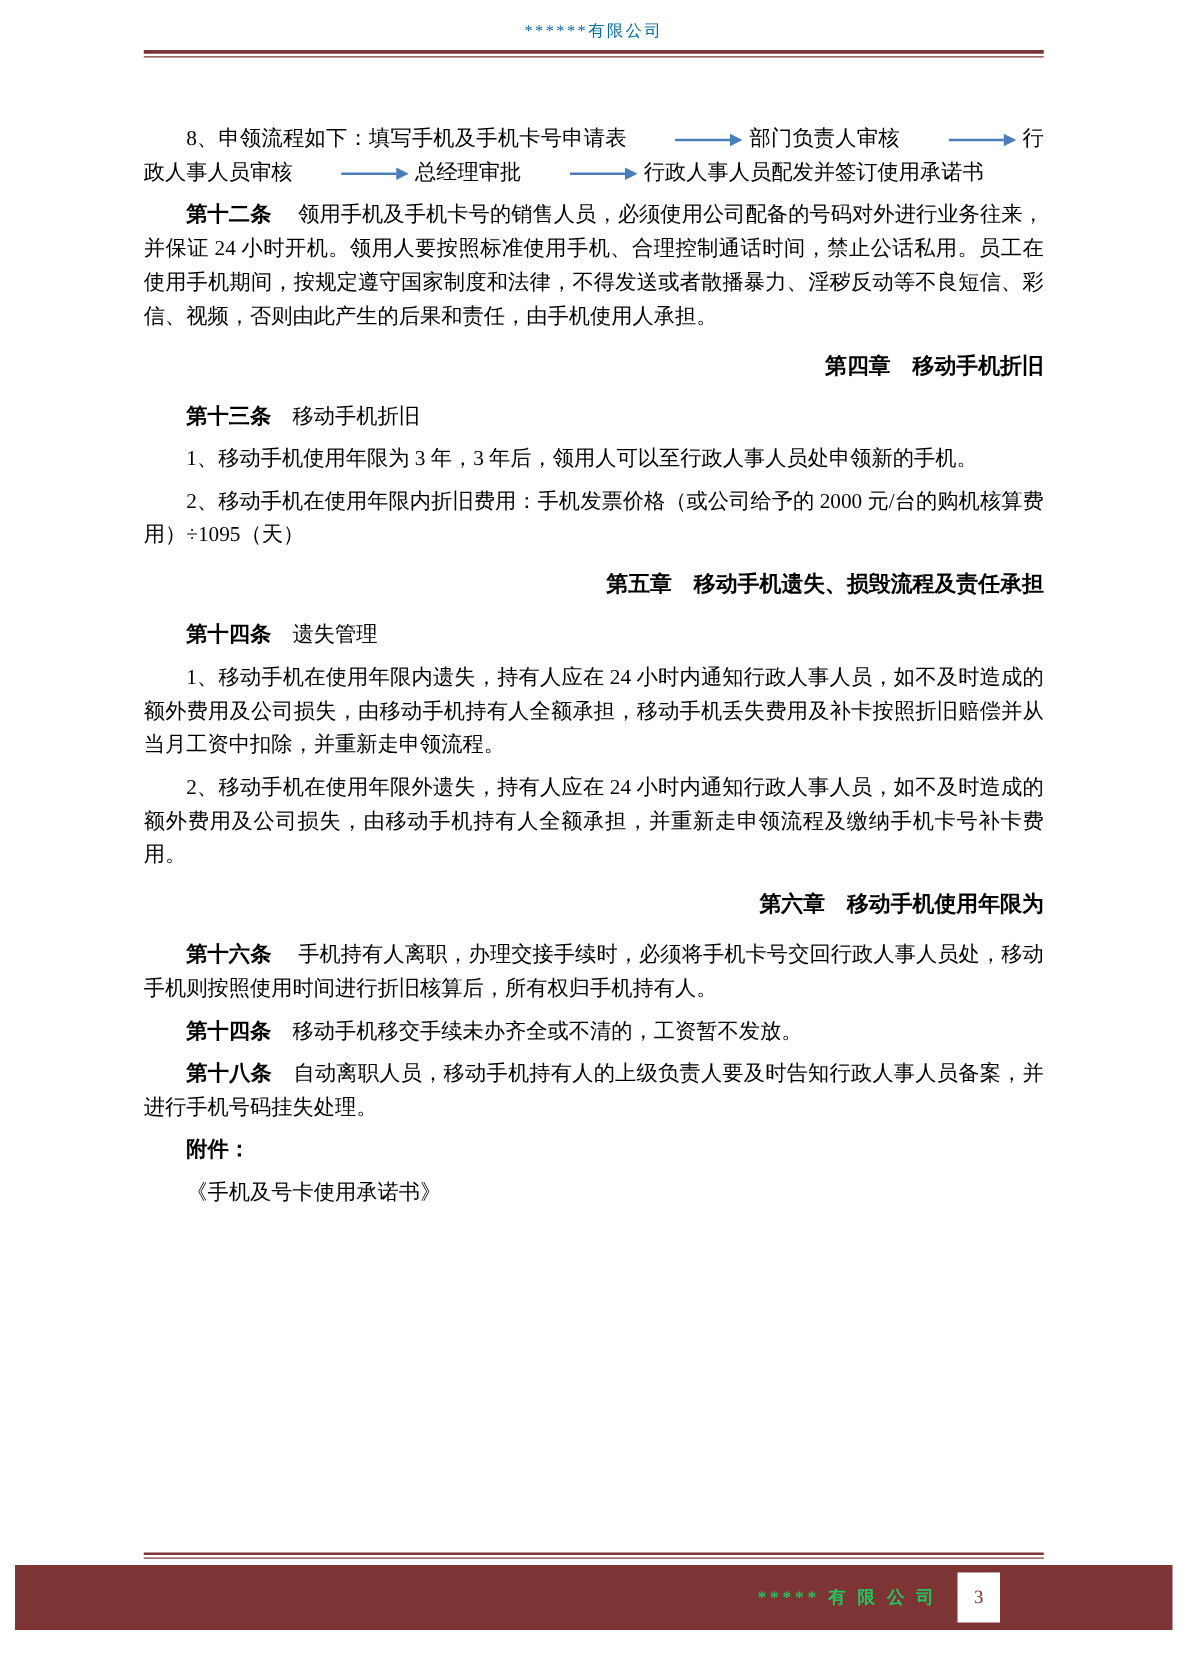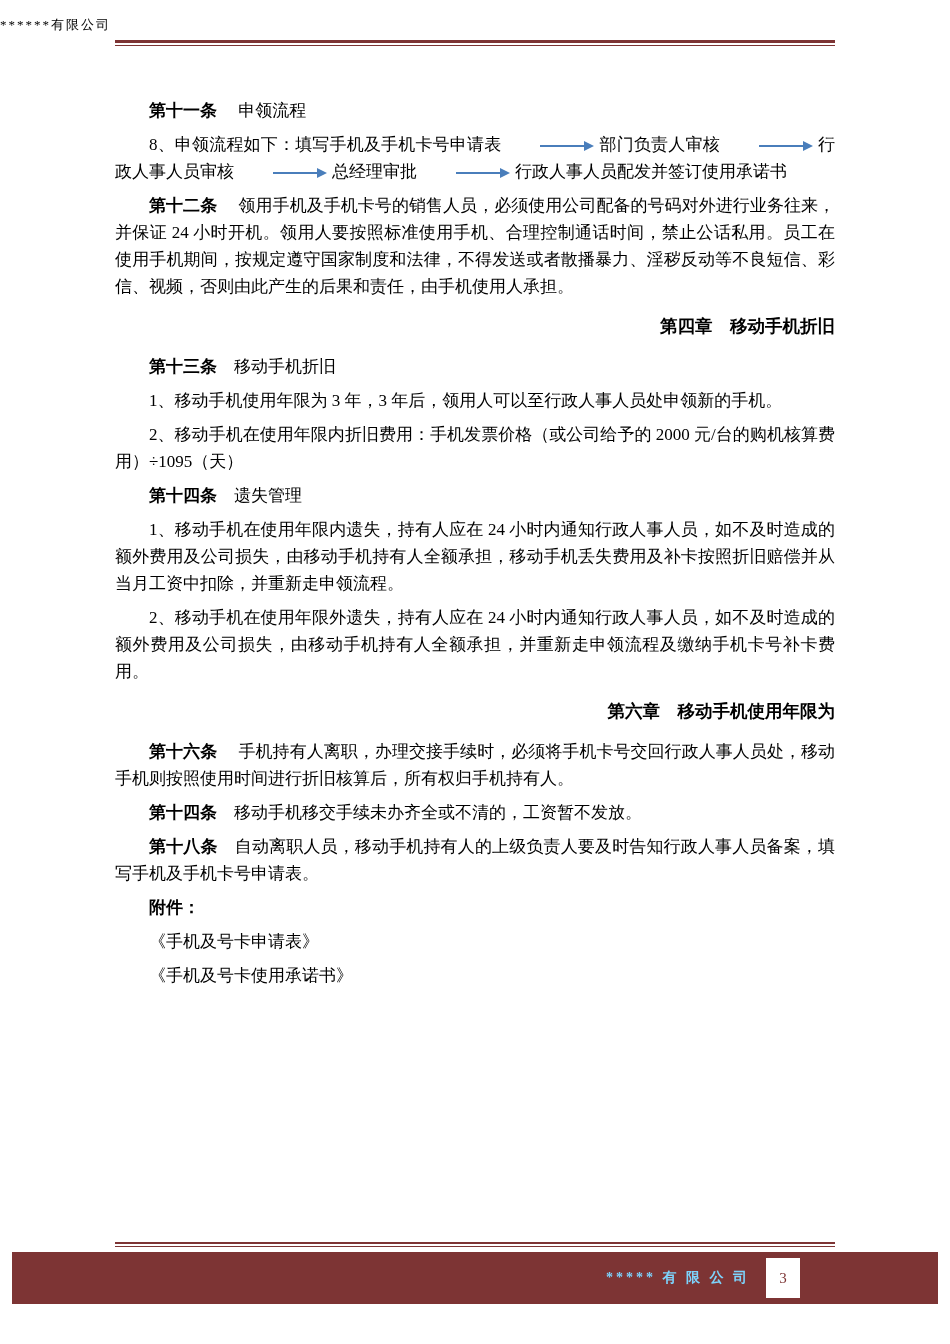--- a/index.html
+++ b/index.html
@@ -5,22 +5,22 @@
   :root{
     --maroon:#7d3434;
     --arrow:#4a7ebb;
   }
   html,body{margin:0;padding:0;}
   body{
     width:950px;height:1344px;background:#ffffff;position:relative;overflow:hidden;
     font-family:"Liberation Serif","DejaVu Serif",serif;color:#000;
   }
   .page-header{
-    position:absolute;top:16px;left:0;right:0;
-    font-size:13px;letter-spacing:2px;color:#000000;
+    position:absolute;top:16px;left:0;right:0;text-align:center;
+    font-size:13px;letter-spacing:2px;color:#0369a1;
   }
   .header-rule{
     position:absolute;top:40px;left:115px;right:115px;height:2px;
     border-top:3px solid var(--maroon);border-bottom:1px solid var(--maroon);
   }
   .content{position:absolute;top:90px;left:115px;right:115px;}
   p.blk{
     margin:7px 0;font-size:17px;line-height:27px;
     text-align:justify;text-indent:2em;
   }
@@ -34,64 +34,63 @@
   .footer-rule{
     position:absolute;left:115px;right:115px;bottom:97px;height:2px;
     border-top:2px solid var(--maroon);border-bottom:1px solid var(--maroon);
   }
   .footer-bar{
     position:absolute;left:12px;right:12px;bottom:40px;height:52px;
     background:var(--maroon);box-sizing:border-box;
     display:flex;align-items:center;justify-content:flex-end;padding-right:138px;
   }
   .footer-company{
-    color:#7dd3fc;font-weight:bold;font-size:14px;letter-spacing:3px;margin-right:16px;
+    color:#22c55e;font-weight:bold;font-size:14px;letter-spacing:3px;margin-right:16px;
     font-family:"Liberation Serif","DejaVu Serif",serif;
   }
   .page-num-box{
     background:#fff;width:34px;height:40px;flex:0 0 auto;
     display:flex;align-items:center;justify-content:center;
     color:var(--maroon);font-size:15px;
   }
 </style>
 </head>
 <body>
 
 <div class="page-header">******有限公司</div>
 <div class="header-rule"></div>
 
 <div class="content">
-    <p class="blk article"><span class="b">第十一条</span><span>　 申领流程</span></p>
     <p class="blk flow"><span>8、申领流程如下：填写手机及手机卡号申请表</span><span class="arrow"><svg width="56" height="12" viewBox="0 0 56 12">
           <line x1="1" y1="6" x2="45" y2="6" stroke="#4a7ebb" stroke-width="2"></line>
           <polygon points="45,1 55,6 45,11" fill="#4a7ebb"></polygon>
         </svg></span><span>部门负责人审核</span><span class="arrow"><svg width="56" height="12" viewBox="0 0 56 12">
           <line x1="1" y1="6" x2="45" y2="6" stroke="#4a7ebb" stroke-width="2"></line>
           <polygon points="45,1 55,6 45,11" fill="#4a7ebb"></polygon>
         </svg></span><span>行政人事人员审核</span><span class="arrow"><svg width="56" height="12" viewBox="0 0 56 12">
           <line x1="1" y1="6" x2="45" y2="6" stroke="#4a7ebb" stroke-width="2"></line>
           <polygon points="45,1 55,6 45,11" fill="#4a7ebb"></polygon>
         </svg></span><span>总经理审批</span><span class="arrow"><svg width="56" height="12" viewBox="0 0 56 12">
           <line x1="1" y1="6" x2="45" y2="6" stroke="#4a7ebb" stroke-width="2"></line>
           <polygon points="45,1 55,6 45,11" fill="#4a7ebb"></polygon>
         </svg></span><span>行政人事人员配发并签订使用承诺书</span></p>
     <p class="blk article"><span class="b">第十二条</span><span>　 领用手机及手机卡号的销售人员，必须使用公司配备的号码对外进行业务往来，并保证 24 小时开机。领用人要按照标准使用手机、合理控制通话时间，禁止公话私用。员工在使用手机期间，按规定遵守国家制度和法律，不得发送或者散播暴力、淫秽反动等不良短信、彩信、视频，否则由此产生的后果和责任，由手机使用人承担。</span></p>
     <p class="blk chapter"><span class="b">第四章　移动手机折旧</span></p>
     <p class="blk article"><span class="b">第十三条</span><span>　移动手机折旧</span></p>
     <p class="blk body"><span>1、移动手机使用年限为 3 年，3 年后，领用人可以至行政人事人员处申领新的手机。</span></p>
     <p class="blk body"><span>2、移动手机在使用年限内折旧费用：手机发票价格（或公司给予的 2000 元/台的购机核算费用）÷1095（天）</span></p>
+    <p class="blk chapter"><span class="b">第五章　移动手机遗失、损毁流程及责任承担</span></p>
     <p class="blk article"><span class="b">第十四条</span><span>　遗失管理</span></p>
     <p class="blk body"><span>1、移动手机在使用年限内遗失，持有人应在 24 小时内通知行政人事人员，如不及时造成的额外费用及公司损失，由移动手机持有人全额承担，移动手机丢失费用及补卡按照折旧赔偿并从当月工资中扣除，并重新走申领流程。</span></p>
     <p class="blk body"><span>2、移动手机在使用年限外遗失，持有人应在 24 小时内通知行政人事人员，如不及时造成的额外费用及公司损失，由移动手机持有人全额承担，并重新走申领流程及缴纳手机卡号补卡费用。</span></p>
     <p class="blk chapter"><span class="b">第六章　移动手机使用年限为</span></p>
     <p class="blk article"><span class="b">第十六条</span><span>　 手机持有人离职，办理交接手续时，必须将手机卡号交回行政人事人员处，移动手机则按照使用时间进行折旧核算后，所有权归手机持有人。</span></p>
     <p class="blk article"><span class="b">第十四条</span><span>　移动手机移交手续未办齐全或不清的，工资暂不发放。</span></p>
-    <p class="blk article"><span class="b">第十八条</span><span>　自动离职人员，移动手机持有人的上级负责人要及时告知行政人事人员备案，填写手机及手机卡号申请表。</span></p>
+    <p class="blk article"><span class="b">第十八条</span><span>　自动离职人员，移动手机持有人的上级负责人要及时告知行政人事人员备案，并进行手机号码挂失处理。</span></p>
     <p class="blk attach-head"><span class="b">附件：</span></p>
-    <p class="blk body"><span>《手机及号卡申请表》</span></p>
     <p class="blk body"><span>《手机及号卡使用承诺书》</span></p>
   </div>
 
 <div class="footer-rule"></div>
 <div class="footer-bar">
   <span class="footer-company">***** 有 限 公 司</span>
   <span class="page-num-box">3</span>
 </div>
 
 </body></html>

